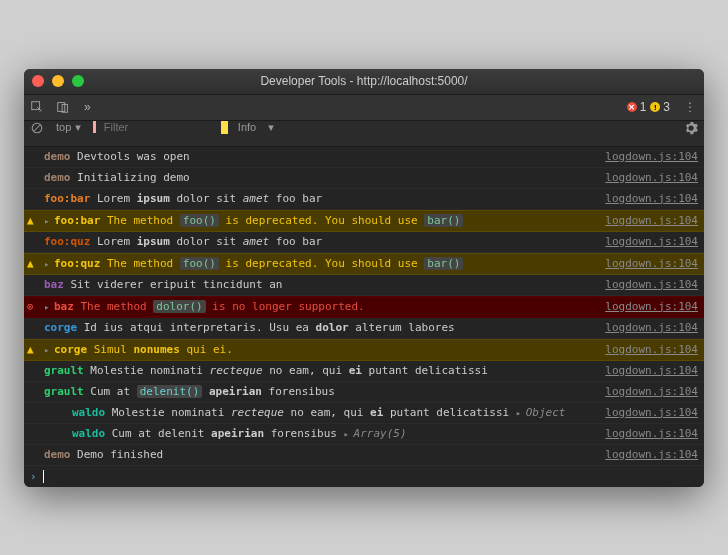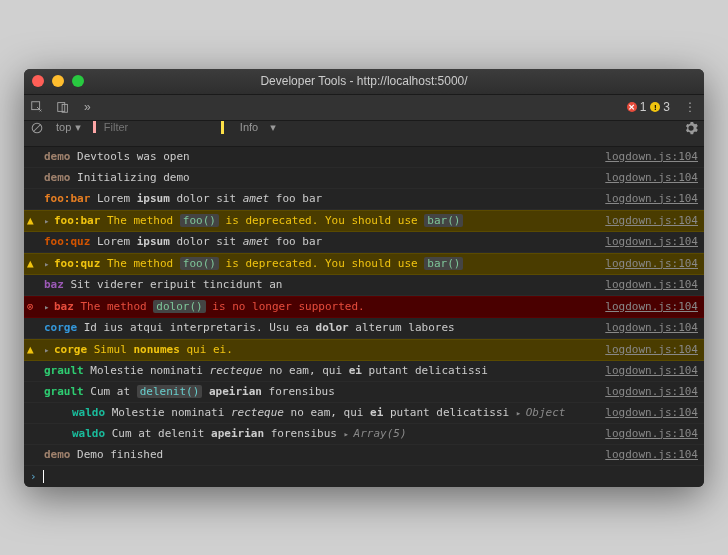--- a/index.html
+++ b/index.html
@@ -23,21 +23,21 @@
 .badge { display: flex; align-items: center; gap: 3px; color: #ccc; }
 .badge .ic { width: 10px; height: 10px; border-radius: 50%; display: flex; align-items: center; justify-content: center; font-size: 8px; font-weight: bold; }
 .ic.err { background: #e74c3c; color: #fff; }
 .ic.warn { background: #f1c40f; color: #000; }
 .more { padding: 0 8px; cursor: pointer; }
 .filterbar { height: 26px; background: #2b2b2b; border-bottom: 1px solid #1a1a1a; display: flex; align-items: flex-start; font-family: -apple-system, sans-serif; font-size: 11px; color: #999; padding: 0 6px; gap: 8px; }
 .clear { cursor: pointer; }
 .clear svg { width: 14px; height: 14px; }
 .context { display: flex; align-items: center; gap: 4px; cursor: pointer; padding: 0 4px; }
 .filter-input { background: transparent; border: none; color: #999; outline: none; font-size: 11px; width: 120px; border-left: 3px solid #fca5a5; padding-left: 8px; }
-.level { display: flex; align-items: center; gap: 12px; cursor: pointer; border-left: 3px solid #fde047; padding-left: 16px; }
+.level { display: flex; align-items: center; gap: 12px; cursor: pointer; border-left: 7px solid #fde047; padding-left: 10px; }
 .gear { margin-left: auto; cursor: pointer; }
 .console { background: #242424; min-height: 340px; }
 .row { display: flex; padding: 2px 6px 2px 20px; border-bottom: 1px solid rgba(255,255,255,0.03); line-height: 16px; position: relative; }
 .row .gutter { position: absolute; left: 3px; top: 2px; width: 14px; }
 .row.warn { background: #4a3c00; border-top: 1px solid #5a4a00; border-bottom: 1px solid #5a4a00; }
 .row.error { background: #4a0000; border-top: 1px solid #5a0000; border-bottom: 1px solid #5a0000; }
 .msg { flex: 1; color: #ccc; white-space: nowrap; overflow: hidden; }
 .src { color: #888; text-decoration: underline; cursor: pointer; padding-left: 8px; }
 .prefix { font-weight: bold; }
 .hl { background: #444; padding: 0 3px; border-radius: 2px; color: #67cdcc; }

